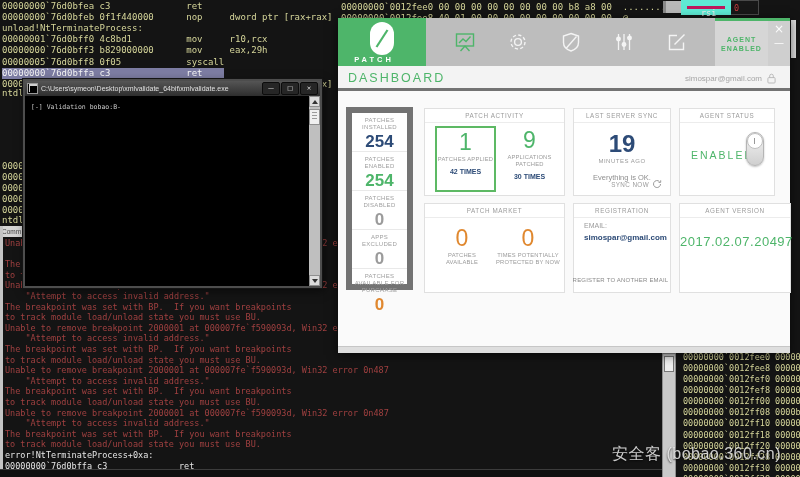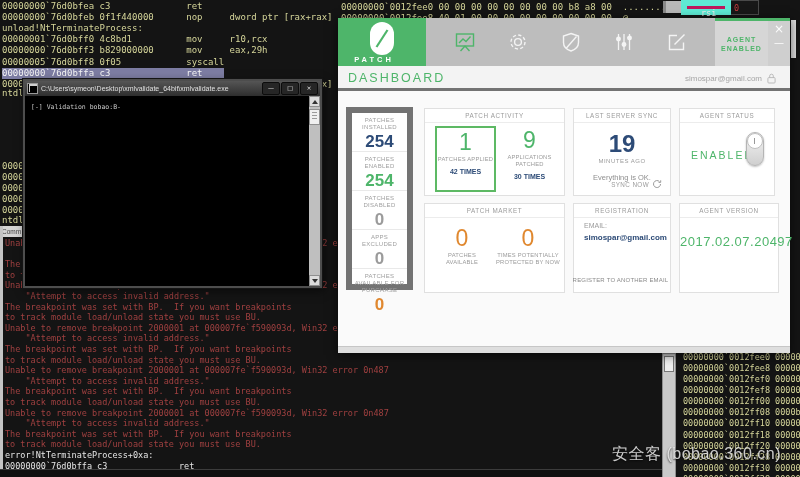--- a/index.html
+++ b/index.html
@@ -71,21 +71,21 @@
   .c-navy{color:#2d4b77;} .c-green{color:#4eb56a;} .c-gray{color:#9b9b9b;} .c-orange{color:#e0882f;}
   
   .panel{position:absolute;background:#fff;border:1px solid #e0e0e0;box-sizing:border-box;}
   .panel .phead{height:13px;border-bottom:1px solid #ececec;text-align:center;
                 font:6.3px/13px "Liberation Sans",sans-serif;color:#9b9b9b;letter-spacing:.6px;}
   #p-activity{left:86px;top:90px;width:141px;height:88px;}
   #p-sync{left:235px;top:90px;width:98px;height:88px;}
   #p-status{left:341px;top:90px;width:96px;height:88px;}
   #p-market{left:86px;top:185px;width:141px;height:90px;}
   #p-reg{left:235px;top:185px;width:98px;height:90px;}
-  #p-version{left:341px;top:185px;width:100px;height:90px;}
+  #p-version{left:341px;top:185px;width:112px;height:90px;}
   .act-item{position:absolute;top:17px;width:57px;height:62px;text-align:center;}
   .act-item.boxed{border:2px solid #5db964;}
   .bignum{font:300 23px/25px "Liberation Sans",sans-serif;color:#4eb56a;margin-top:2px;}
   .tinylabel{font:5.8px/7px "Liberation Sans",sans-serif;color:#9b9b9b;letter-spacing:.2px;margin-top:1px;}
   .timesval{font:bold 7px/9px "Liberation Sans",sans-serif;color:#2d4b77;margin-top:4px;}
   .sync-val{font:600 24px/26px "Liberation Sans",sans-serif;color:#2d4b77;text-align:center;margin-top:8px;}
   .sync-unit{font:6px/8px "Liberation Sans",sans-serif;color:#9b9b9b;letter-spacing:.5px;text-align:center;}
   .sync-status{font:7.5px/9px "Liberation Sans",sans-serif;color:#8f8f8f;text-align:center;margin-top:8px;}
   .sync-action{position:absolute;right:8px;bottom:6px;display:flex;align-items:center;gap:3px;
                font:6.3px "Liberation Sans",sans-serif;color:#9b9b9b;letter-spacing:.4px;}

